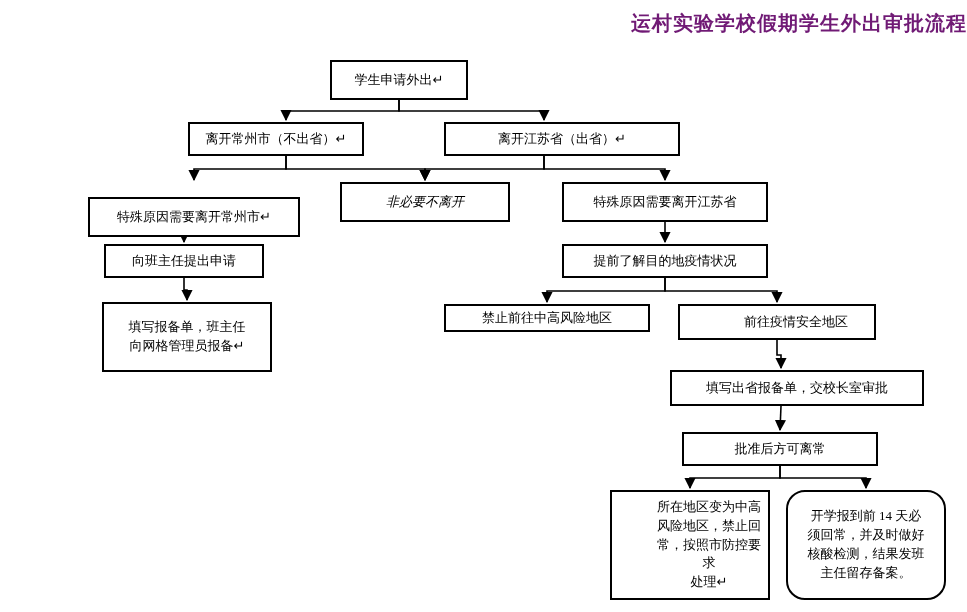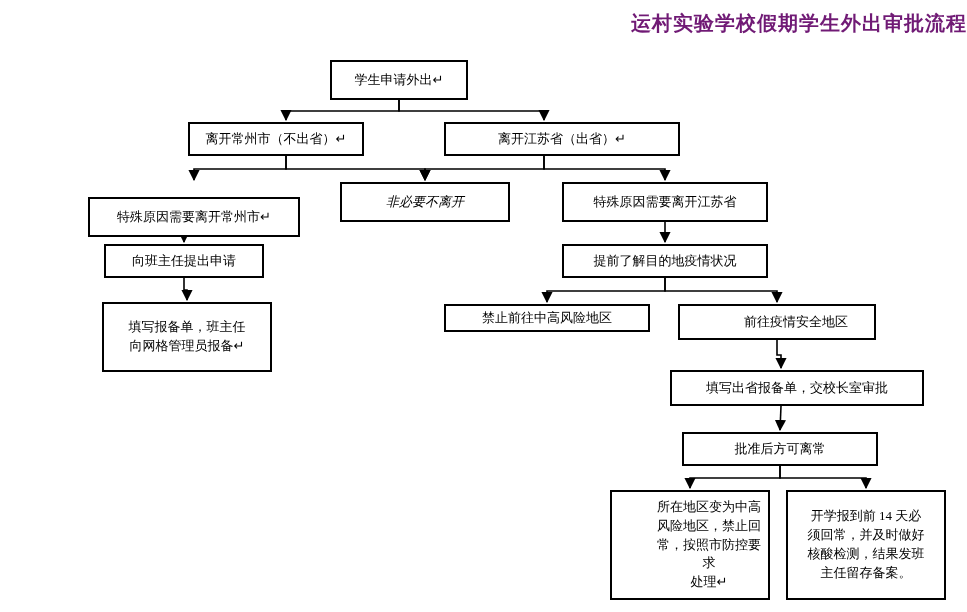--- a/index.html
+++ b/index.html
@@ -123,17 +123,17 @@
       </div>
       <div class="node" style="left: 654px; top: 370px; width: 254px; height: 36px; margin-left: 16px;">
         <span>填写出省报备单，交校长室审批</span>
       </div>
       <div class="node" style="left: 682px; top: 432px; width: 196px; height: 34px;">
         <span>批准后方可离常</span>
       </div>
       <div class="node" style="left: 610px; top: 490px; width: 160px; height: 110px; padding-left: 44px;">
         <span>所在地区变为中高<br>风险地区，禁止回<br>常，按照市防控要求<br>处理↵</span>
       </div>
-      <div class="node" style="left: 786px; top: 490px; width: 160px; height: 110px;">
+      <div class="node" style="left: 786px; top: 490px; width: 160px; height: 110px; border-radius: 19px;">
         <span>开学报到前 14 天必<br>须回常，并及时做好<br>核酸检测，结果发班<br>主任留存备案。</span>
       </div>
     </div>
 </div>
 
 </body></html>

